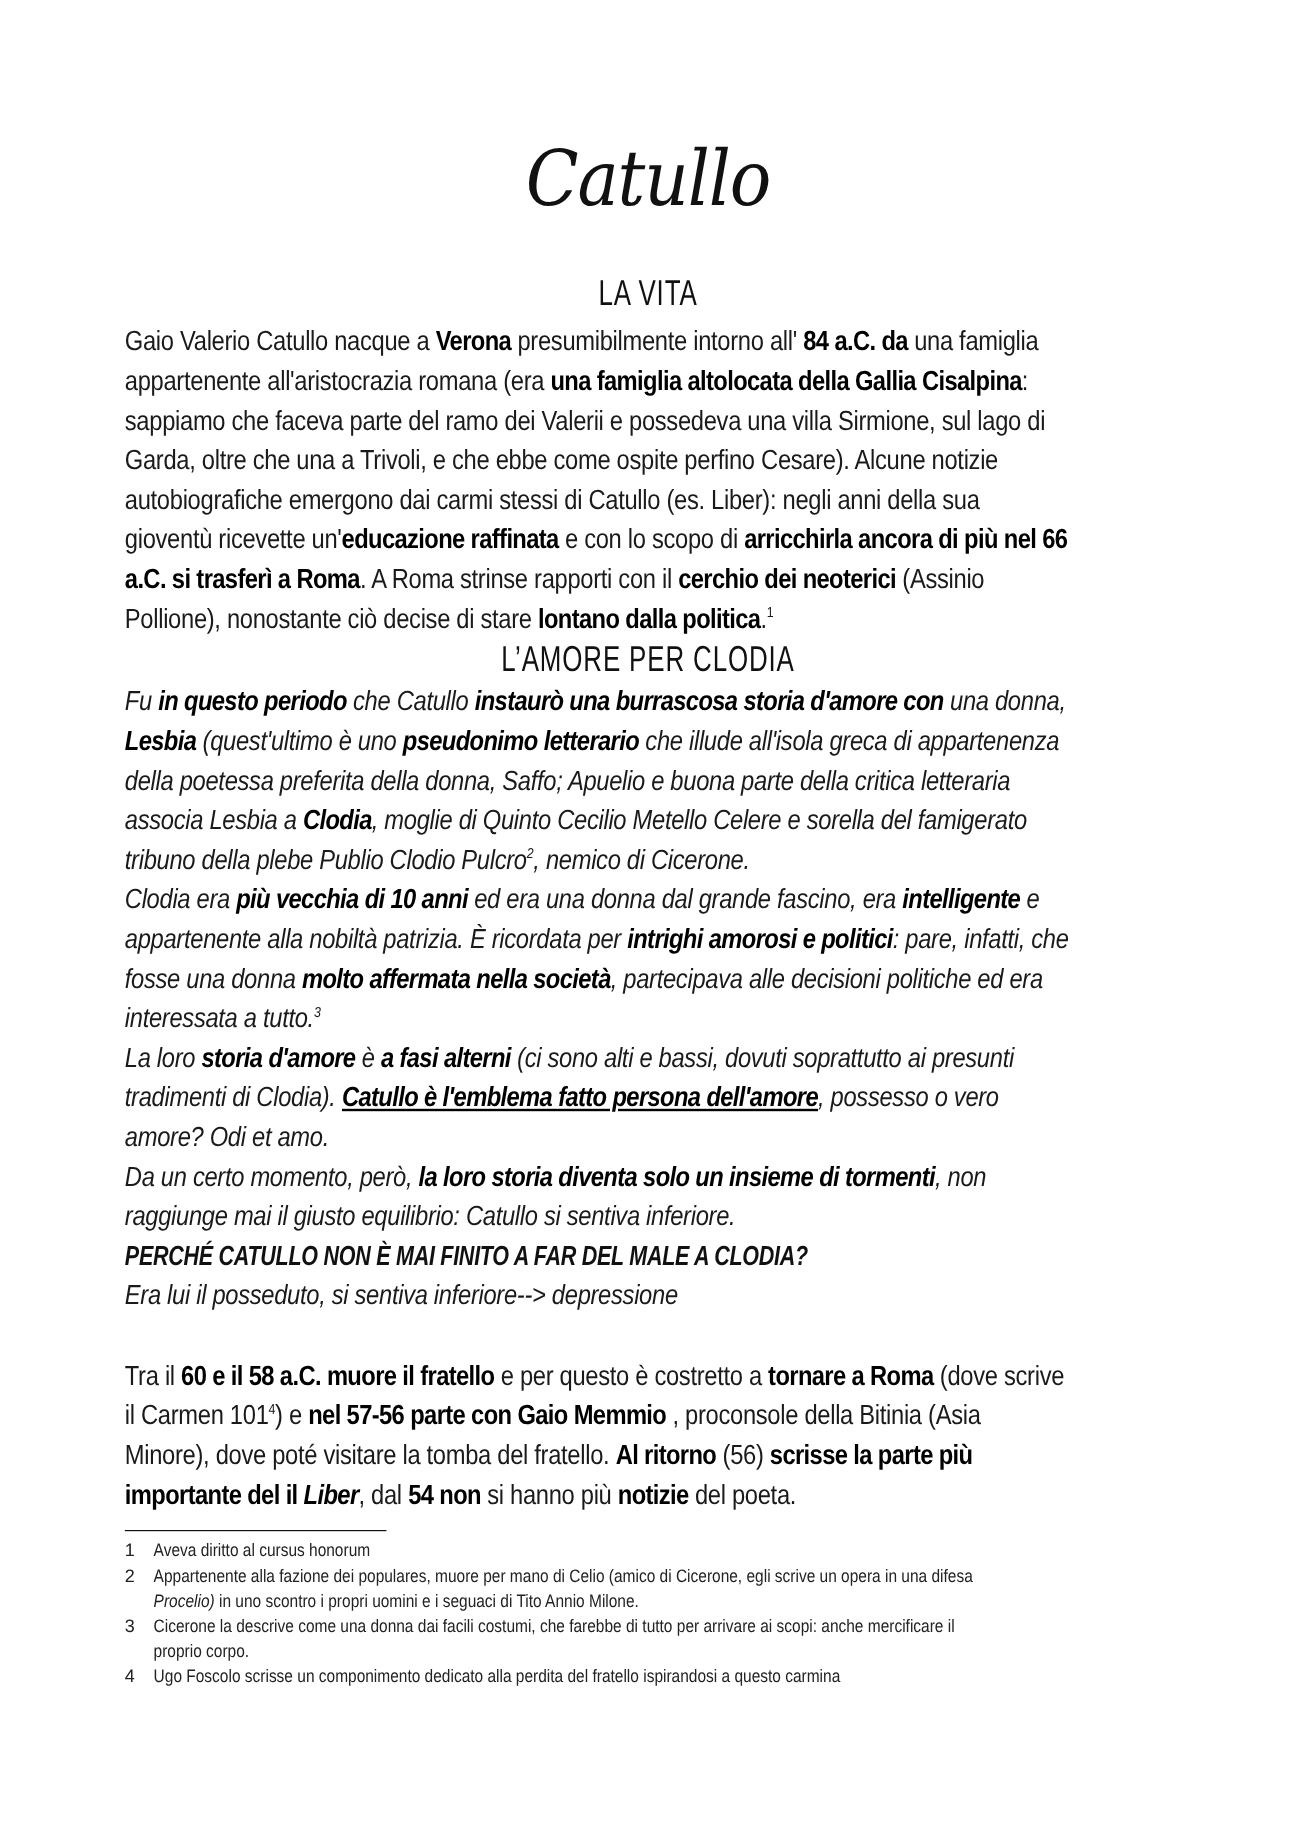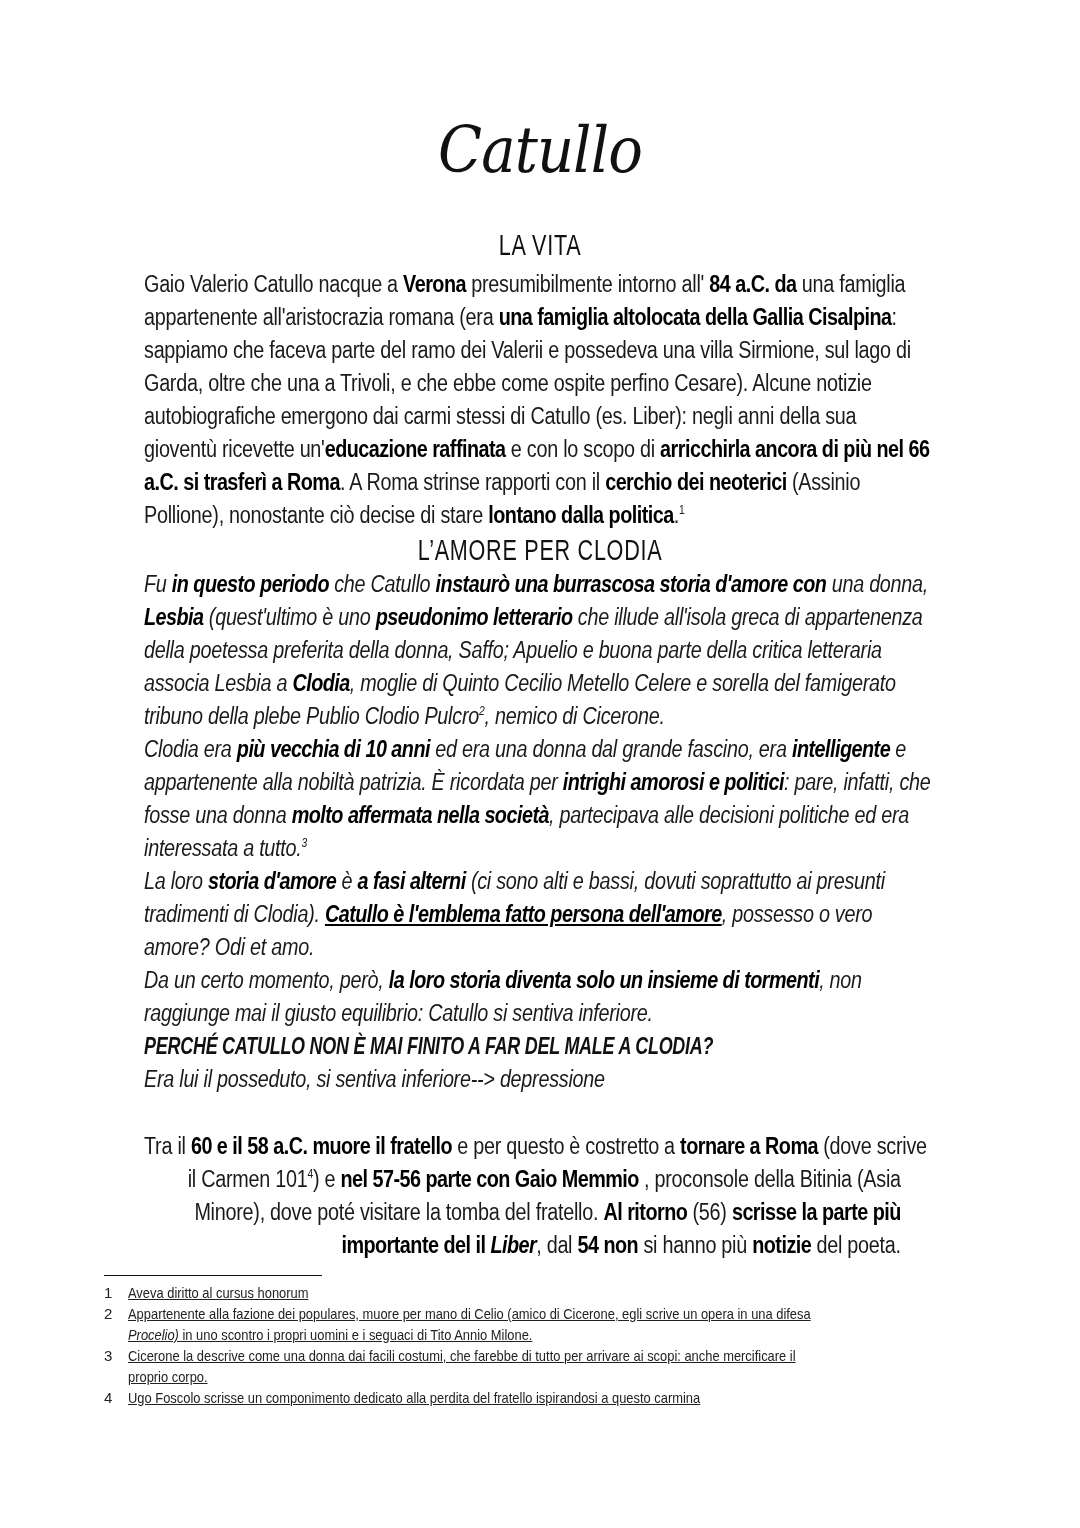--- a/index.html
+++ b/index.html
@@ -12,39 +12,39 @@
   }
   .section-title {
     position: absolute; left: 0; width: 1080px; text-align: center;
     font-family: "Liberation Sans Narrow", "Liberation Sans", sans-serif; font-weight: 400;
     font-size: 30px; line-height: 34px; color: #111; letter-spacing: 1px;
     transform: scaleX(0.72); transform-origin: center;
   }
   .body-text {
     position: absolute; left: 104px; width: 880px;
     font-family: "Liberation Sans", sans-serif; font-size: 23px; line-height: 33px;
-    color: #1a1a1a; letter-spacing: -0.3px; margin-left: 40px;
+    color: #1a1a1a; letter-spacing: -0.3px;
   }
   .line { display: block; white-space: nowrap; transform: scaleX(0.86); transform-origin: left center; }
   .b { font-weight: 700; color: #000; letter-spacing: -0.6px; }
   .u { text-decoration: underline; }
   .i { font-style: italic; }
   sup { font-size: 12px; line-height: 0; vertical-align: super; }
   .question {
     display: block; white-space: nowrap; font-family: "Liberation Sans", sans-serif; font-weight: 700;
     font-size: 23px; transform: scaleX(0.78); transform-origin: left center; color: #111;
   }
   .fn-rule { position: absolute; left: 104px; top: 1275px; width: 218px; height: 1px; background: #111; }
   .footnotes {
     position: absolute; left: 104px; top: 1282px; width: 880px;
     font-family: "Liberation Sans", sans-serif; font-size: 15px; line-height: 21px; color: #222;
   }
   .fn { display: flex; }
   .fn-num { width: 24px; flex: none; }
-  .fn-text { flex: 1; text-decoration: underline; }
+  .fn-text { flex: 1; }
   .fn-line { display: block; white-space: nowrap; transform: scaleX(0.86); transform-origin: left center; }
 </style>
 </head>
 <body>
 
 <div class="page">
   <div class="title">Catullo</div>
 
   <div class="section-title" style="top:228px;">LA VITA</div>
   <div class="body-text" style="top:268px;">
@@ -73,21 +73,21 @@
         <span class="line"><span>La loro </span><span class="b">storia d'amore</span><span> è </span><span class="b">a fasi alterni</span><span> (ci sono alti e bassi, dovuti soprattutto ai presunti</span></span>
         <span class="line"><span>tradimenti di Clodia). </span><span class="b u">Catullo è l'emblema fatto persona dell'amore</span><span>, possesso o vero</span></span>
         <span class="line"><span>amore? Odi et amo.</span></span>
         <span class="line"><span>Da un certo momento, però, </span><span class="b">la loro storia diventa solo un insieme di tormenti</span><span>, non</span></span>
         <span class="line"><span>raggiunge mai il giusto equilibrio: Catullo si sentiva inferiore.</span></span>
       </div>
     <span class="question">PERCHÉ CATULLO NON È MAI FINITO A FAR DEL MALE A CLODIA?</span>
     <span class="line">Era lui il posseduto, si sentiva inferiore--&gt; depressione</span>
   </div>
 
-  <div class="body-text" style="top:1130px;text-align:right;">
+  <div class="body-text" style="top:1130px;">
       <span class="line"><span>Tra il </span><span class="b">60 e il 58 a.C. muore il fratello</span><span> e per questo è costretto a </span><span class="b">tornare a Roma</span><span> (dove scrive</span></span>
       <span class="line"><span>il Carmen 101</span><sup>4</sup><span>) e </span><span class="b">nel 57-56 parte con Gaio Memmio</span><span> , proconsole della Bitinia (Asia</span></span>
       <span class="line"><span>Minore), dove poté visitare la tomba del fratello. </span><span class="b">Al ritorno</span><span> (56) </span><span class="b">scrisse la parte più</span></span>
       <span class="line"><span class="b">importante del il </span><span class="b i">Liber</span><span>, dal </span><span class="b">54 non</span><span> si hanno più </span><span class="b">notizie</span><span> del poeta.</span></span>
     </div>
 
   <div class="fn-rule"></div>
   <div class="footnotes">
       <div class="fn">
         <span class="fn-num">1</span>

